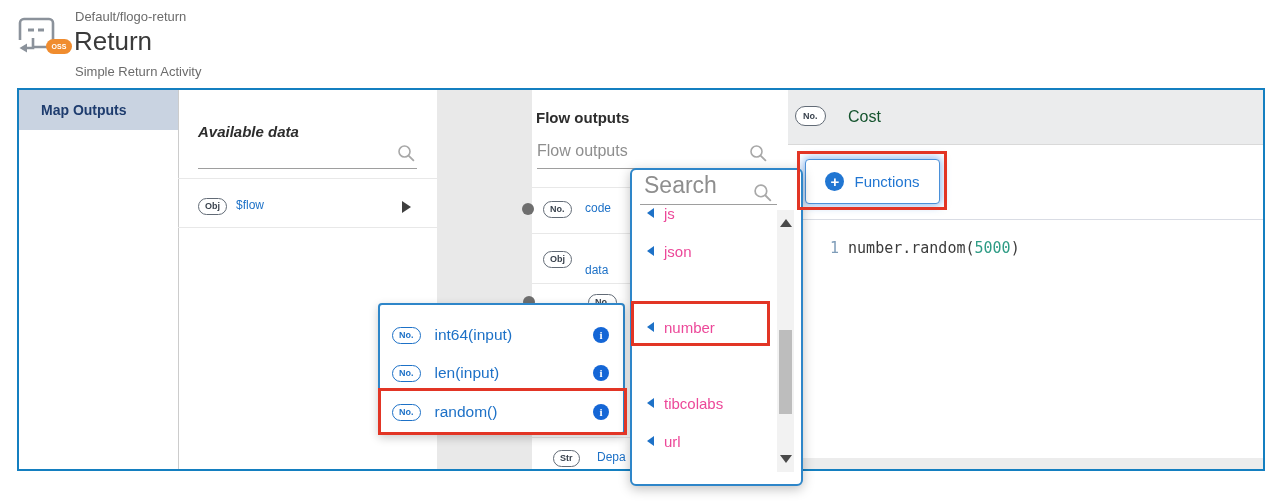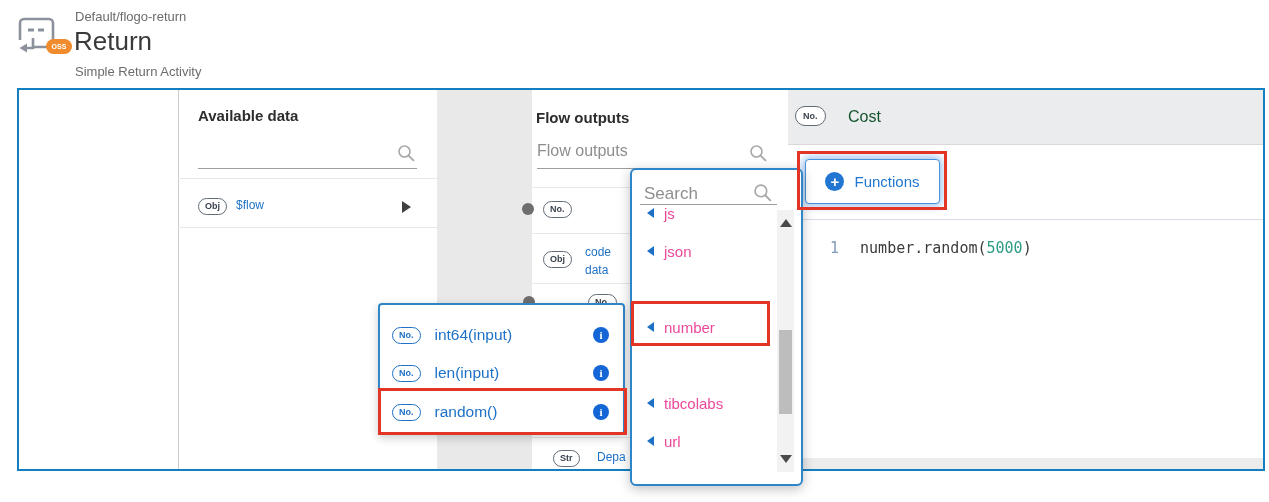--- a/index.html
+++ b/index.html
@@ -80,23 +80,24 @@
       <polygon points="11,33.5 11,42.5 3.5,38" fill="#8b929b"></polygon>
     </svg>
   </div>
   <div class="abs oss-badge" style="left:46px;top:39px;">OSS</div>
   <div class="abs breadcrumb" style="left:75px;top:9px;">Default/flogo-return</div>
   <div class="abs page-title" style="left:74px;top:26px;">Return</div>
   <div class="abs subtitle" style="left:75px;top:64px;">Simple Return Activity</div>
 
   <div class="abs main-box"></div>
 
+  <div class="abs sidebar-tab">Map Outputs</div>
   <div class="abs vline" style="left:178px;top:90px;height:379px;"></div>
 
-  <div class="abs panel-title" style="left:198px;top:107px;">Available data</div>
+  <div class="abs panel-title" style="left:198px;top:123px;font-style:italic;">Available data</div>
   <div class="abs" style="left:397px;top:144px;">
     <svg width="18" height="18" viewBox="0 0 18 18">
         <circle cx="7.5" cy="7.5" r="5.5" fill="none" stroke="#a8a8a8" stroke-width="1.6"></circle>
         <line x1="11.8" y1="11.8" x2="16.4" y2="16.4" stroke="#a8a8a8" stroke-width="1.8" stroke-linecap="round"></line>
       </svg>
   </div>
   <div class="abs underline" style="left:198px;top:168px;width:219px;"></div>
   <div class="abs hline" style="left:178px;top:178px;width:259px;"></div>
 
   <div class="abs" style="left:198px;top:197px;width:222px;height:22px;">
@@ -115,21 +116,21 @@
         <circle cx="7.5" cy="7.5" r="5.5" fill="none" stroke="#a8a8a8" stroke-width="1.6"></circle>
         <line x1="11.8" y1="11.8" x2="16.4" y2="16.4" stroke="#a8a8a8" stroke-width="1.8" stroke-linecap="round"></line>
       </svg>
   </div>
   <div class="abs underline" style="left:537px;top:168px;width:238px;"></div>
   <div class="abs hline" style="left:532px;top:187px;width:254px;"></div>
 
   <div class="abs" style="left:522px;top:200px;width:260px;height:20px;">
     <span class="dot abs" style="left:0;top:3px;"></span>
     <span class="badge abs" style="left:21px;top:1px;">No.</span>
-    <span class="item-label abs" style="left:63px;top:1px;margin-top:44px;">code</span>
+    <span class="item-label abs" style="left:63px;top:1px;">code</span>
   </div>
   <div class="abs hline" style="left:532px;top:233px;width:254px;"></div>
 
   <div class="abs" style="left:522px;top:250px;width:260px;height:20px;">
     <span class="badge abs" style="left:21px;top:1px;">Obj</span>
     <span class="item-label abs" style="left:63px;top:1px;margin-top:12px;">data</span>
   </div>
   <div class="abs hline" style="left:532px;top:283px;width:254px;"></div>
 
   <div class="abs" style="left:522px;top:294px;width:260px;height:20px;">
@@ -150,21 +151,21 @@
   <div class="abs hline" style="left:788px;top:144px;width:475px;background:#d9d9d9;"></div>
 
   <div class="abs fn-btn">
     <span class="plus-circle">+</span>
     <span class="fn-btn-label">Functions</span>
   </div>
   <div class="abs hline" style="left:788px;top:219px;width:475px;background:#d9dce4;"></div>
 
   <div class="abs code" style="left:830px;top:239px;">
     <span class="ln">1</span>
-    <span style="margin-left:12px;"><span>number.random(</span><span class="arg">5000</span><span>)</span></span>
+    <span style=""><span>number.random(</span><span class="arg">5000</span><span>)</span></span>
   </div>
   <div class="abs editor-scroll-strip"></div>
 
   <div class="abs popup">
     <div class="popup-row" style="top:11px;">
       <span class="badge blue">No.</span>
       <span class="fn-name">int64(input)</span>
       <span class="info-circle">i</span>
     </div>
     <div class="popup-row" style="top:49px;">
@@ -173,21 +174,21 @@
       <span class="info-circle">i</span>
     </div>
     <div class="popup-row" style="top:88px;">
       <span class="badge blue">No.</span>
       <span class="fn-name">random()</span>
       <span class="info-circle">i</span>
     </div>
   </div>
 
   <div class="abs dropdown"></div>
-  <input class="abs search-input" style="left: 644px; top: 184px; width: 100px; font-size: 17px; z-index: 7;" placeholder="Search">
+  <input class="abs search-input" style="left: 644px; top: 172px; width: 100px; font-size: 23px; z-index: 7;" placeholder="Search">
   <div class="abs" style="left:753px;top:183px;z-index:7;">
     <svg width="19" height="19" viewBox="0 0 18 18">
         <circle cx="7.5" cy="7.5" r="5.5" fill="none" stroke="#a8a8a8" stroke-width="1.6"></circle>
         <line x1="11.8" y1="11.8" x2="16.4" y2="16.4" stroke="#a8a8a8" stroke-width="1.8" stroke-linecap="round"></line>
       </svg>
   </div>
   <div class="abs underline" style="left:640px;top:204px;width:137px;z-index:7;"></div>
 
   <div class="abs dd-clip">
     <div class="dd-item" style="top:-14px;">

